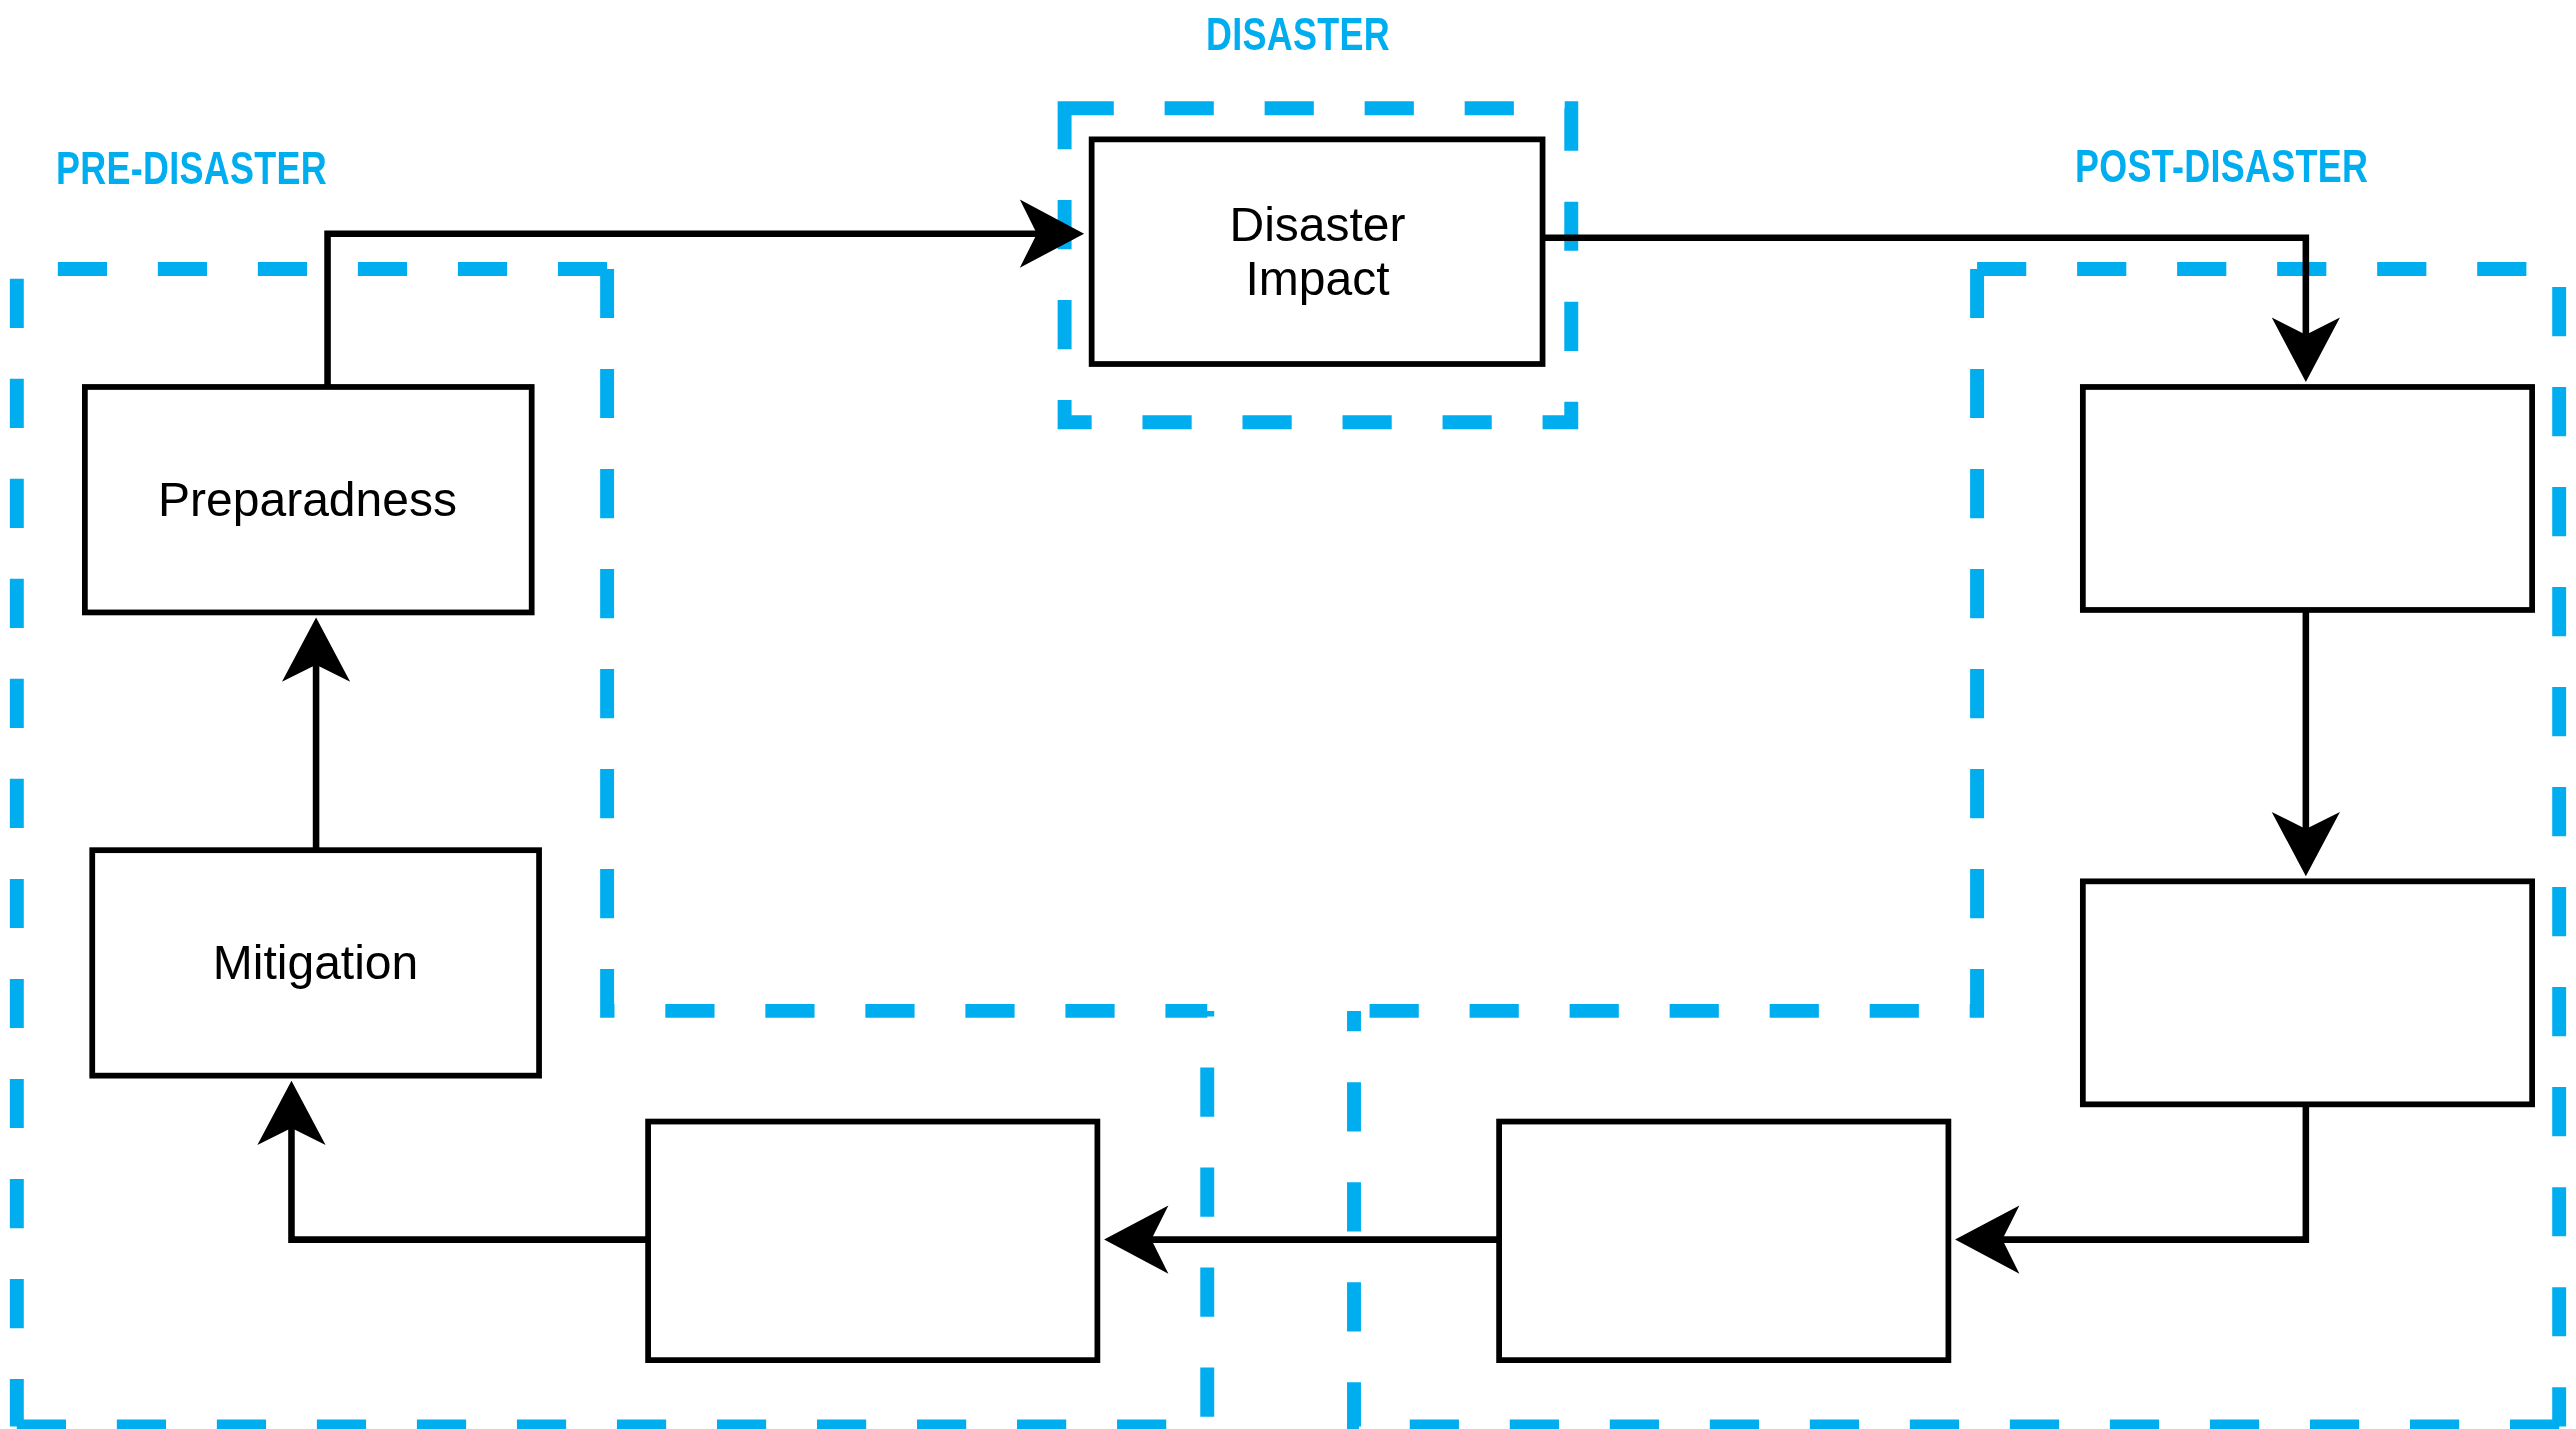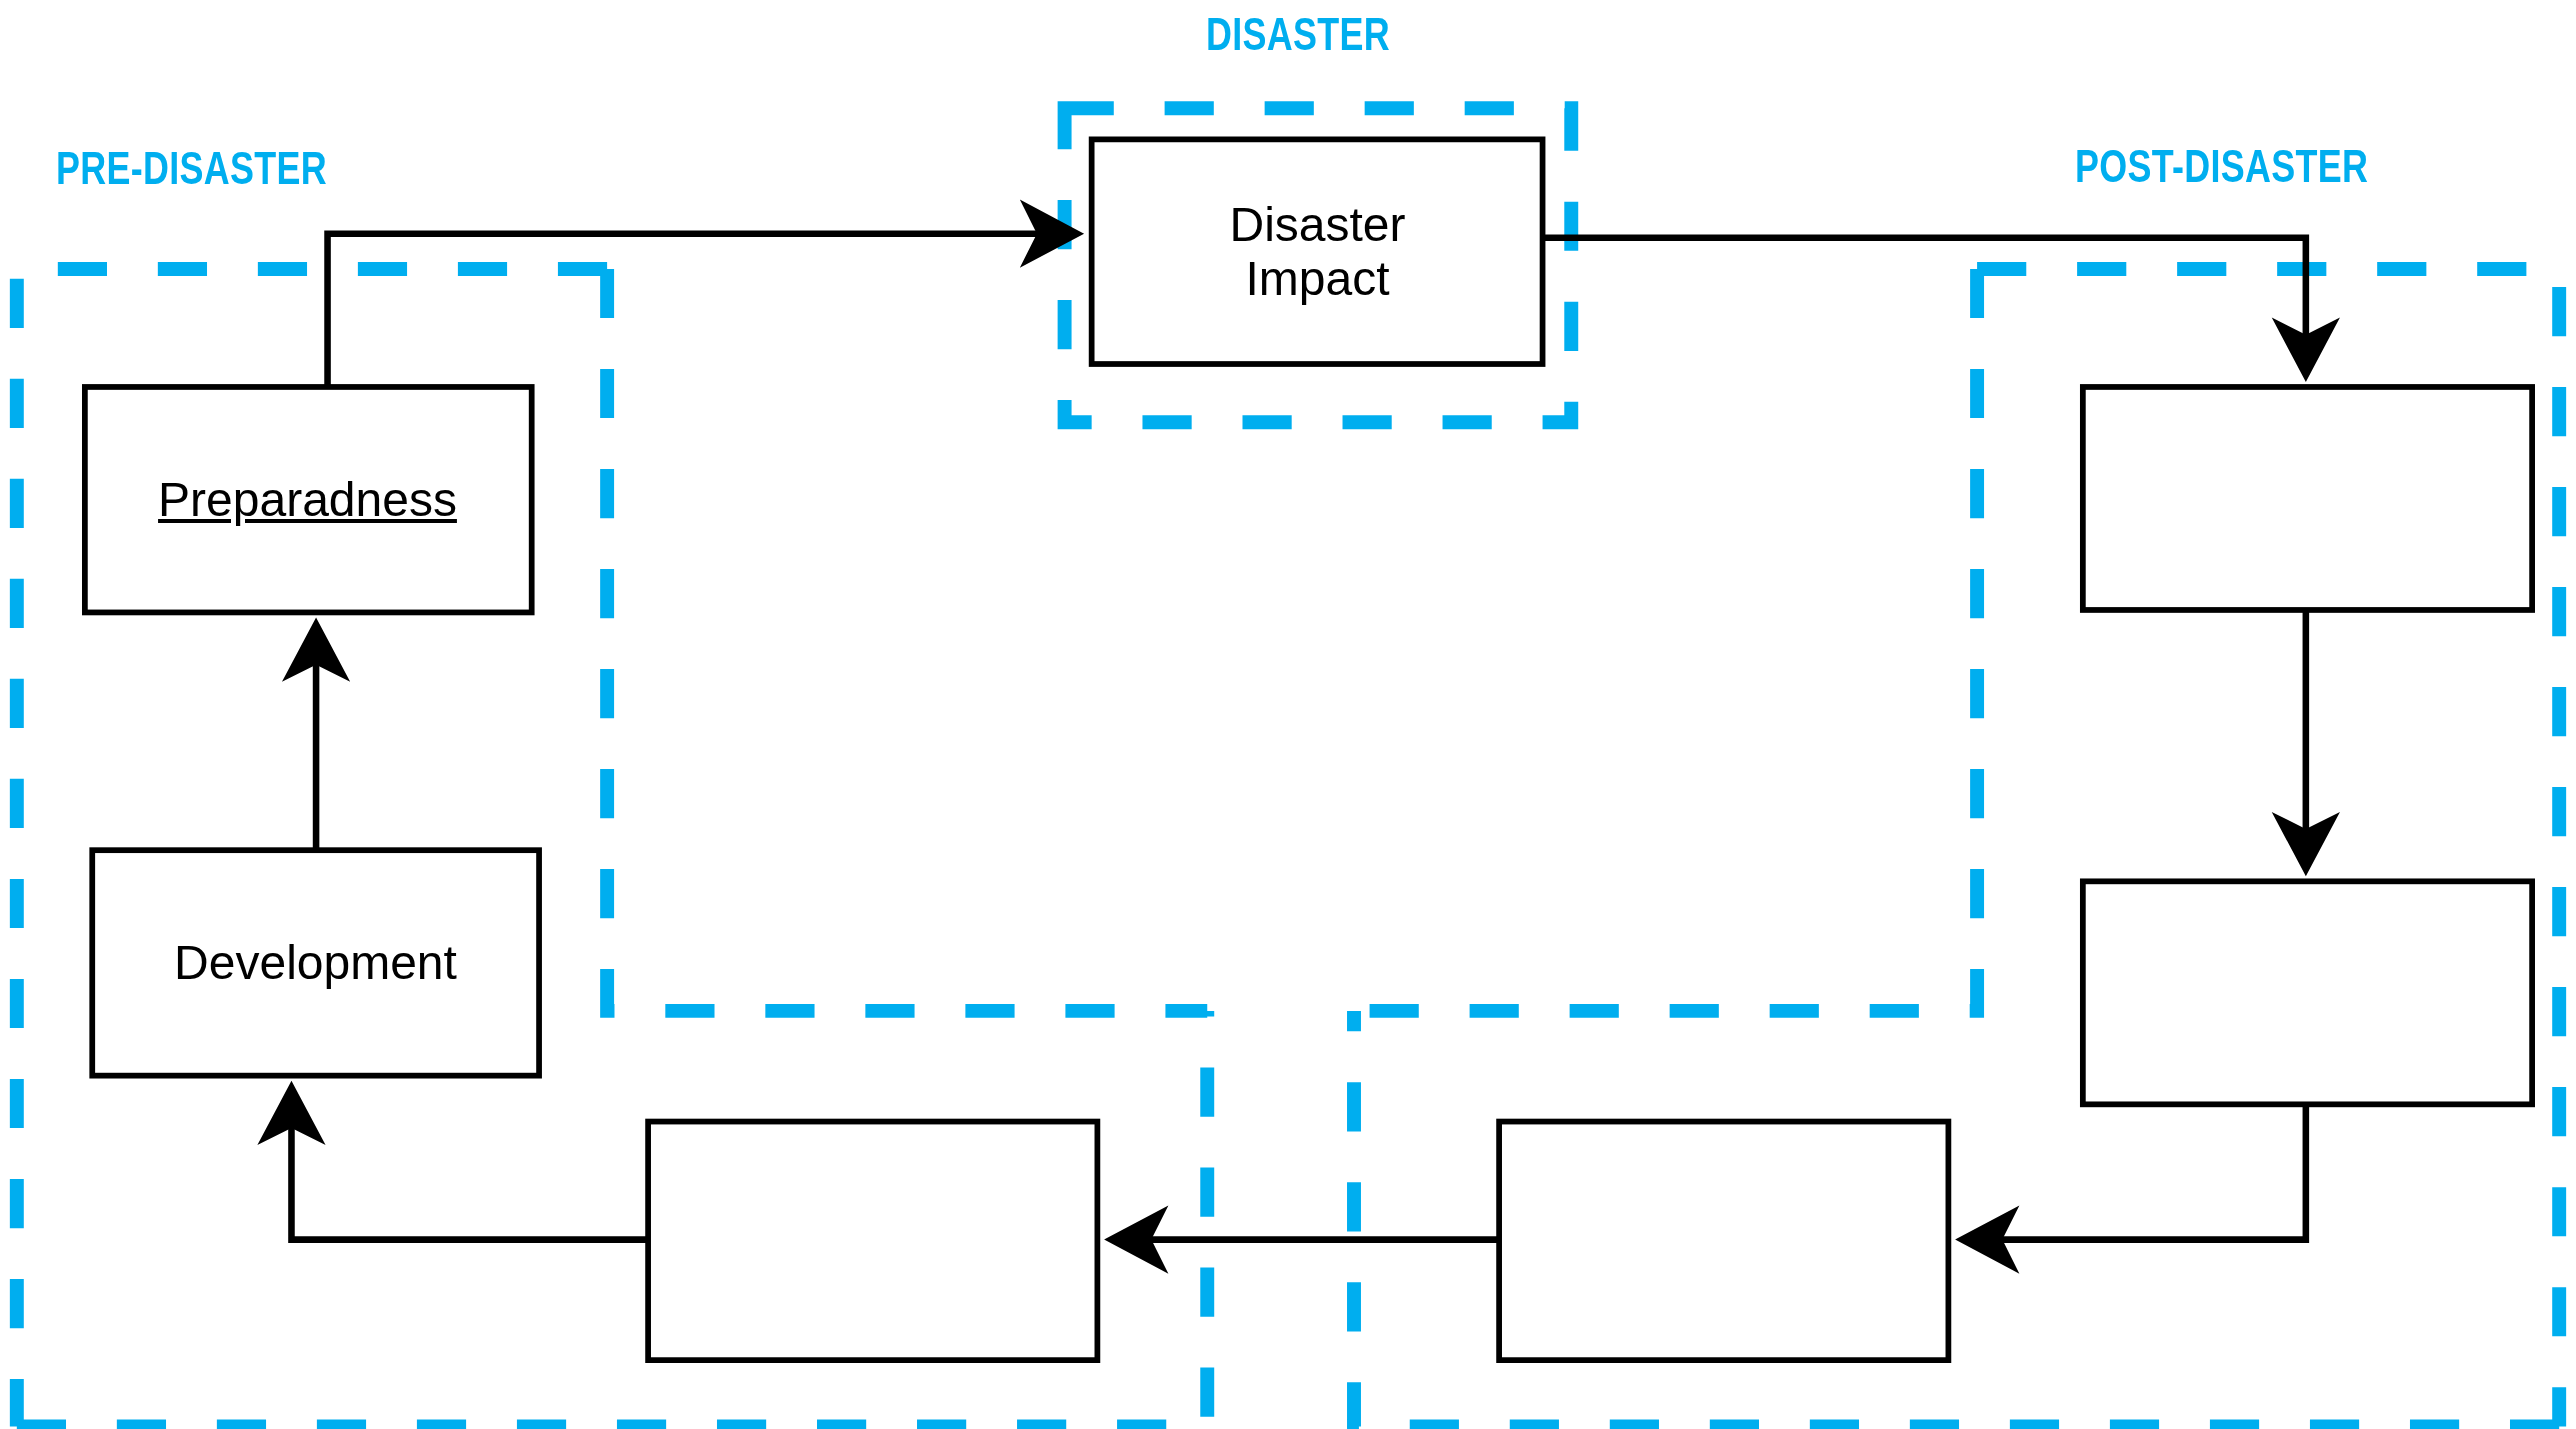--- a/index.html
+++ b/index.html
@@ -90,22 +90,22 @@
 
   <div class="phase-label" style="left:56px;  top:141px;">PRE-DISASTER</div>
 
   <div class="phase-label" style="left:1206px; top:6.6px;">DISASTER</div>
 
   <div class="phase-label" style="left:2075px; top:139px;">POST-DISASTER</div>
 
   <div class="node-label" style="left:1092px; top:139px; width:451px; height:225px;">Disaster
 Impact</div>
 
-  <div class="node-label" style="left:84px;  top:387px;  width:447px; height:226px;text-decoration:underline;">Preparadness</div>
+  <div class="node-label" style="left:84px;  top:387px;  width:447px; height:226px;">Preparadness</div>
 
-  <div class="node-label" style="left:92px;  top:850px; width:447px; height:226px;">Development</div>
+  <div class="node-label" style="left:92px;  top:850px; width:447px; height:226px;">Mitigation</div>
 
 
 
 
 
 </div>
 
 
 </body></html>

